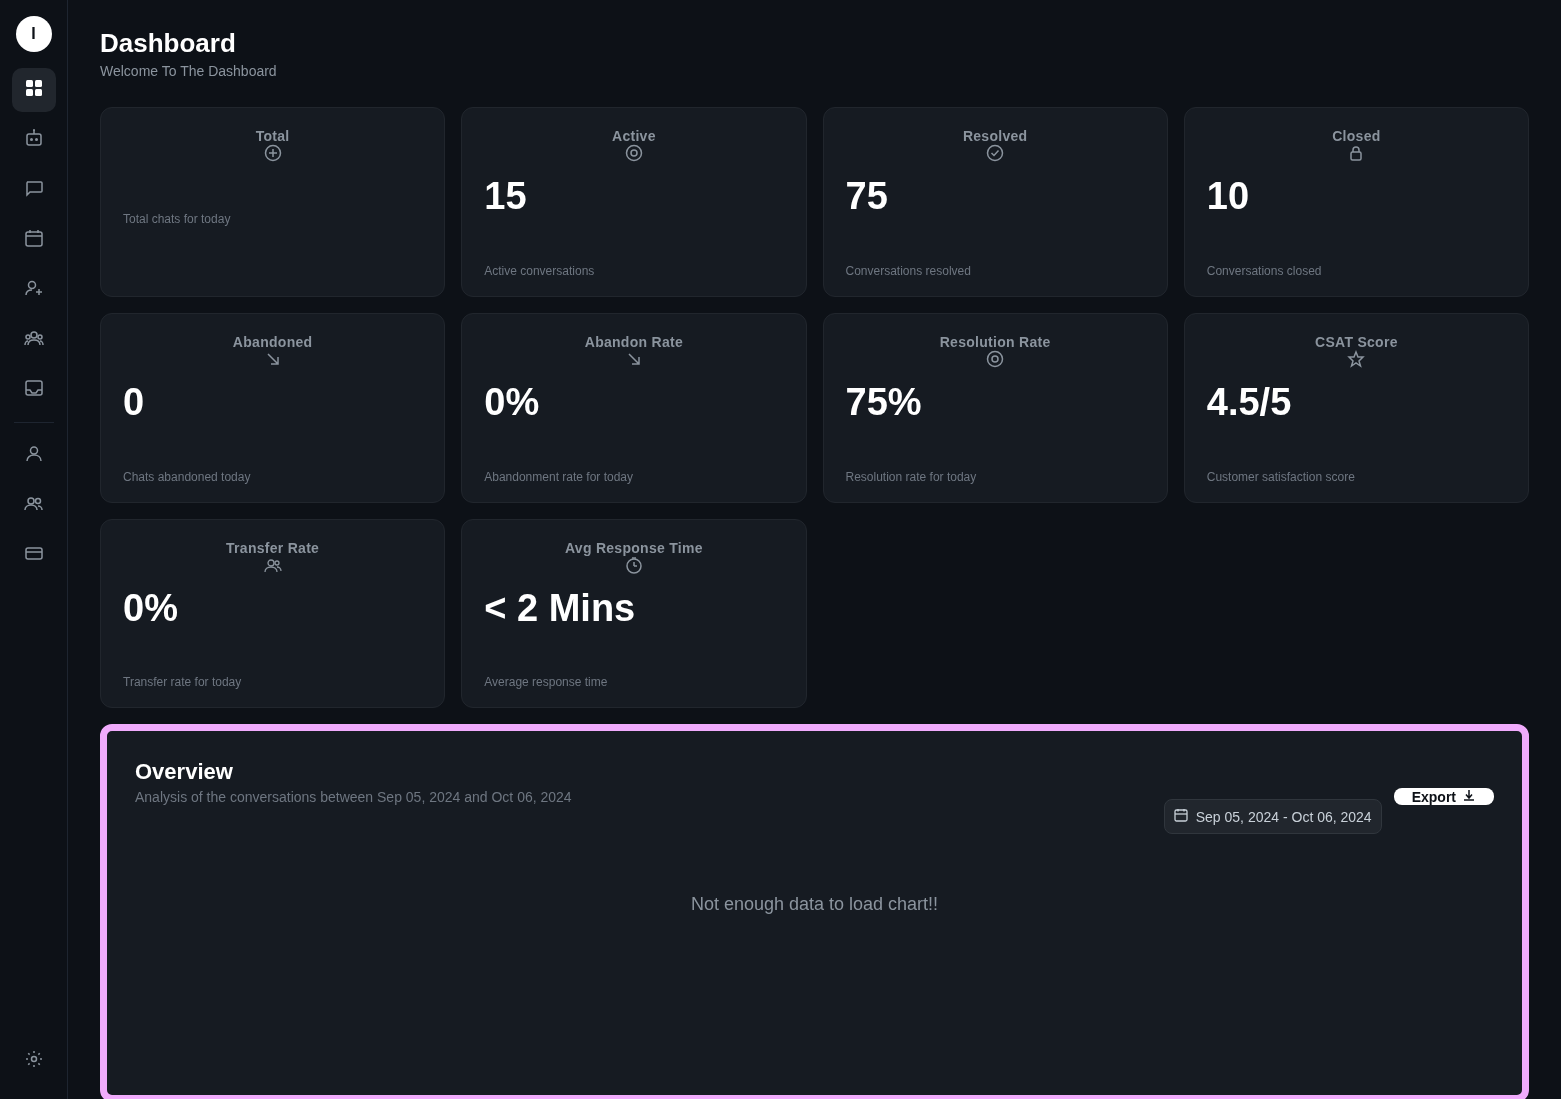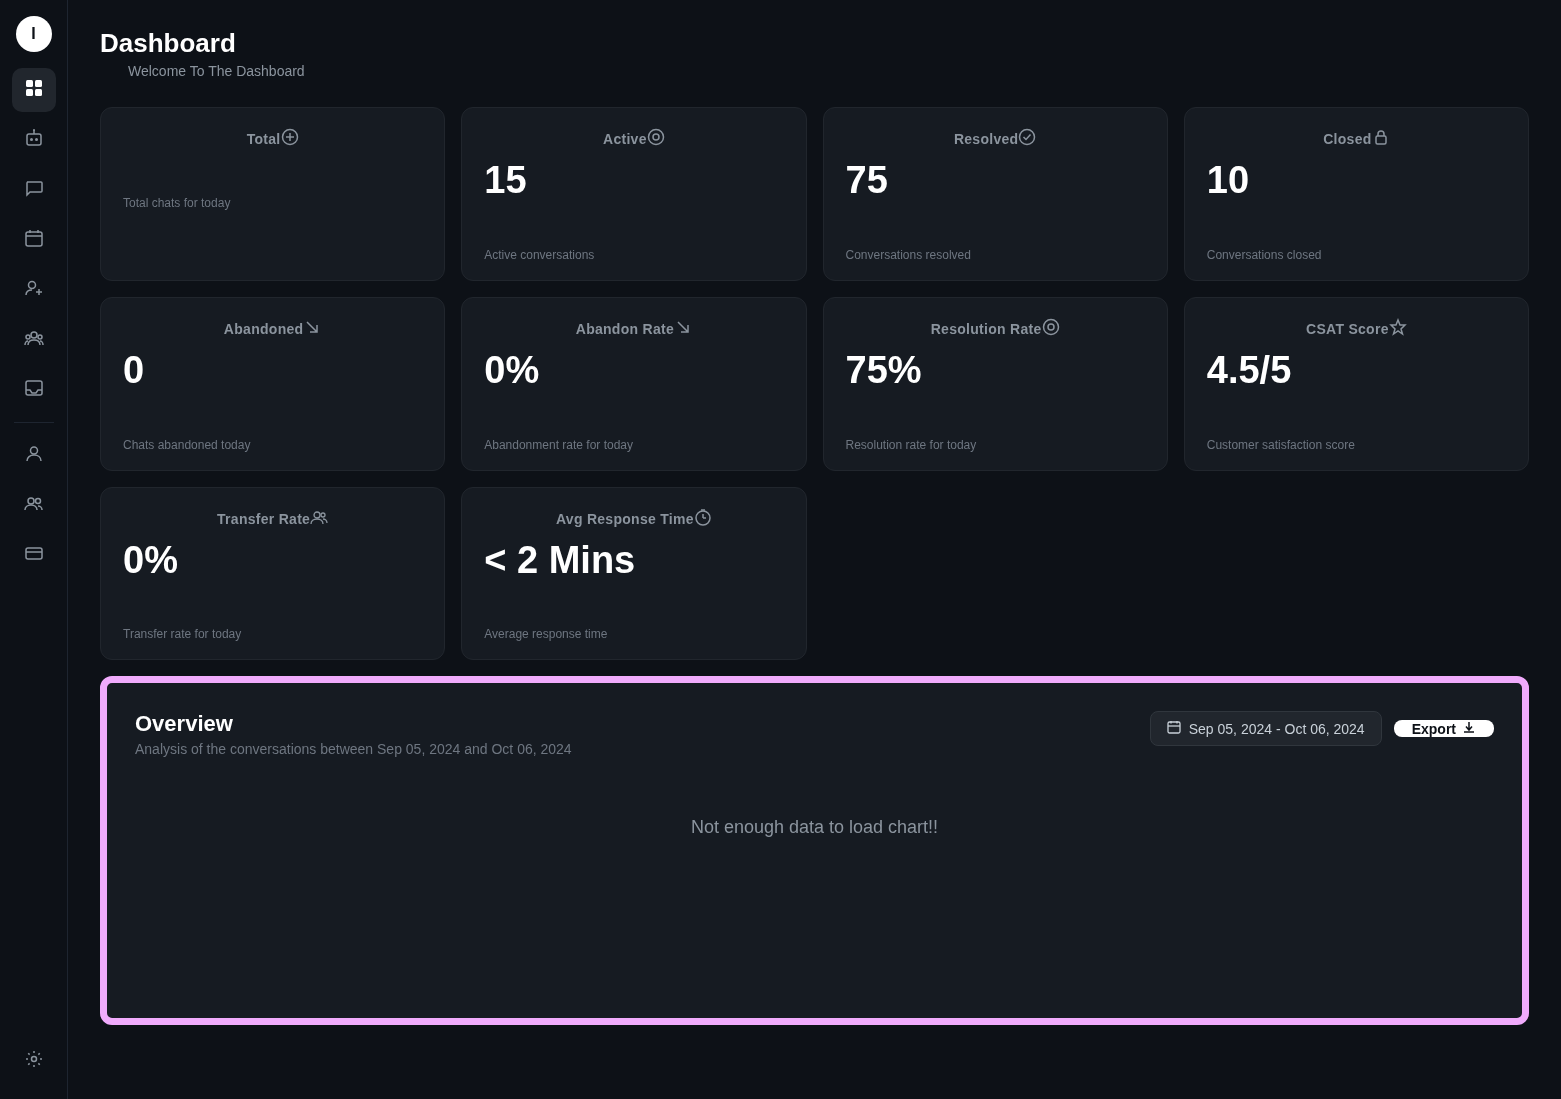--- a/index.html
+++ b/index.html
@@ -60,21 +60,20 @@
     .page-title {
       font-size: 26px;
       font-weight: 700;
       color: #fff;
       margin-bottom: 4px;
     }
     .page-subtitle {
       font-size: 14px;
       color: #8b949e;
       margin-bottom: 28px;
-      margin-left: 28px;
     }
 
     
     .stats-grid {
       display: grid;
       grid-template-columns: repeat(4, 1fr);
       gap: 16px;
       margin-bottom: 16px;
     }
     .stat-card {
@@ -83,23 +82,24 @@
       border-radius: 12px;
       padding: 20px 22px 18px;
       display: flex;
       flex-direction: column;
       gap: 4px;
       position: relative;
       min-height: 140px;
     }
     .stat-card-header {
       display: flex;
-      justify-content: center;
+      justify-content: space-between;
       align-items: center;
       margin-bottom: 6px;
+      flex-direction: column;
     }
     .stat-label {
       font-size: 14px;
       font-weight: 600;
       color: #8b949e;
       letter-spacing: 0.02em;
     }
     .stat-icon {
       color: #8b949e;
       font-size: 16px;
@@ -144,26 +144,27 @@
     .overview-actions {
       display: flex;
       gap: 12px;
       align-items: center;
     }
     .date-range-btn {
       background: #21262d;
       border: 1px solid #30363d;
       border-radius: 8px;
       color: #c9d1d9;
-      padding: 8px 16px;
+      padding: 8px 9px;
       font-size: 14px;
       cursor: pointer;
       display: flex;
       align-items: center;
       gap: 8px;
+      margin-top: 40px;
     }
     .export-btn {
       background: #fff;
       border: none;
       border-radius: 8px;
       color: #0d1117;
       padding: 0 18px;
       font-size: 14px;
       font-weight: 600;
       cursor: pointer;

